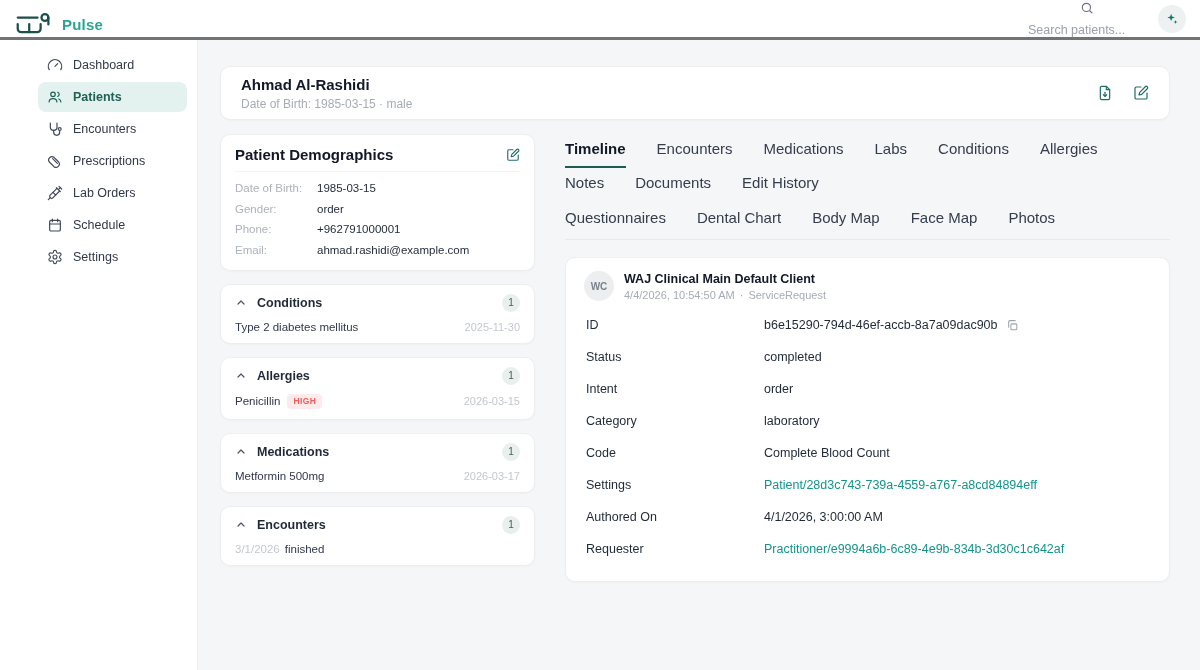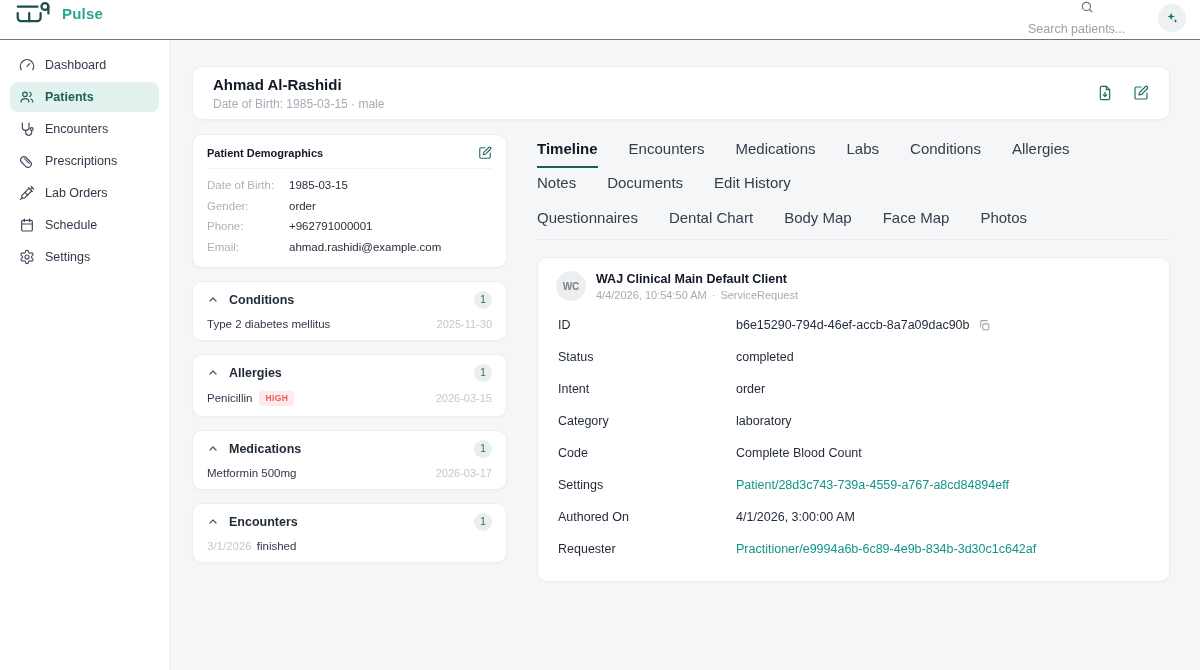--- a/index.html
+++ b/index.html
@@ -1,35 +1,35 @@
 <!DOCTYPE html>
 <html><head>
 <meta charset="utf-8">
 <style>
   * { margin:0; padding:0; box-sizing:border-box; }
   html,body { width:1200px; height:670px; overflow:hidden; background:#fff;
     font-family:"Liberation Sans", sans-serif; color:#1f2937; }
   svg { display:block; }
 
   
-  .topbar { height:40px; display:flex; align-items:flex-start; padding:0 14px 0 16px;
-    border-bottom:1px solid #737373; background:#fff; }
+  .topbar { height:40px; display:flex; align-items:flex-end; padding:0 14px 0 16px;
+    border-bottom:3px solid #737373; background:#fff; }
   .logo-wrap { display:flex; align-items:center; gap:8px; }
   .logo-mark { color:#1d4f4b; }
   .brand-name { font-size:15px; font-weight:bold; color:#2aa593; letter-spacing:.2px; }
   .topbar-right { margin-left:auto; display:flex; align-items:center; gap:12px; }
   .search-box { display:flex; align-items:center; gap:8px; color:#6b7280;flex-direction:column; }
   .search-box input { border:none; outline:none; background:transparent; font-size:12.5px;
     color:#374151; width:118px; font-family:"Liberation Sans",sans-serif; }
   .search-box input::placeholder { color:#9aa1ab; }
   .ai-btn { width:28px; height:28px; border-radius:50%; background:#edf1f2; border:none;
     display:flex; align-items:center; justify-content:center; cursor:pointer; }
 
   
-  .shell { display:flex; height:630px; }
+  .shell { display:flex; height:630px;padding-left:28px; }
   .sidebar { width:170px; border-right:1px solid #eceef0; background:#fff; padding:10px 10px; }
   .side-item { height:30px; margin-bottom:2px; display:flex; align-items:center; gap:10px;
     padding:0 9px; border-radius:8px; font-size:12.5px; color:#30394a; cursor:pointer; }
   .side-item .icn { color:#3f4a5a; }
   .side-item.active { background:#e3f2ee; color:#1f6157; font-weight:bold; }
   .side-item.active .icn { color:#1f6157; }
 
   .main { flex:1; background:#f5f6f7; padding:26px 30px 0 22px; overflow:hidden; }
 
   
@@ -44,21 +44,21 @@
   .columns { display:flex; gap:30px; }
   .left-col { width:315px; flex:none; }
   .right-col { flex:1; min-width:0; }
 
   
   .card { background:#fff; border:1px solid #eceef0; border-radius:10px;
     box-shadow:0 1px 2px rgba(16,24,40,.03); margin-bottom:13px; }
   .demo-card { padding:11px 14px 12px; }
   .demo-head { display:flex; align-items:center; justify-content:space-between;
     padding-bottom:8px; border-bottom:1px solid #f1f3f4; margin-bottom:9px; }
-  .demo-title { font-size:11px; font-weight:bold; color:#111827; }
+  .demo-title { font-size:15px; font-weight:bold; color:#111827; }
   .demo-row { display:flex; font-size:11.5px; margin-bottom:5.5px; line-height:15px; }
   .demo-row:last-child { margin-bottom:0; }
   .demo-label { width:82px; color:#adb3bb; flex:none; }
   .demo-value { color:#1f2937; }
 
   .panel { padding:9px 14px 10px; }
   .panel-head { display:flex; align-items:center; gap:10px; cursor:pointer; }
   .panel-title { font-size:12.5px; font-weight:bold; color:#1f2937; }
   .count-badge { margin-left:auto; width:18px; height:18px; border-radius:50%;
     background:#e8efec; color:#41635a; font-size:10px; display:flex; align-items:center;

